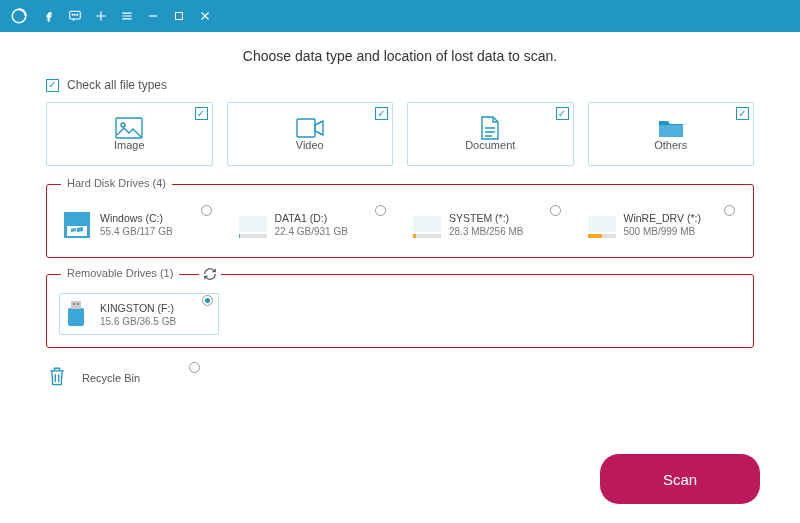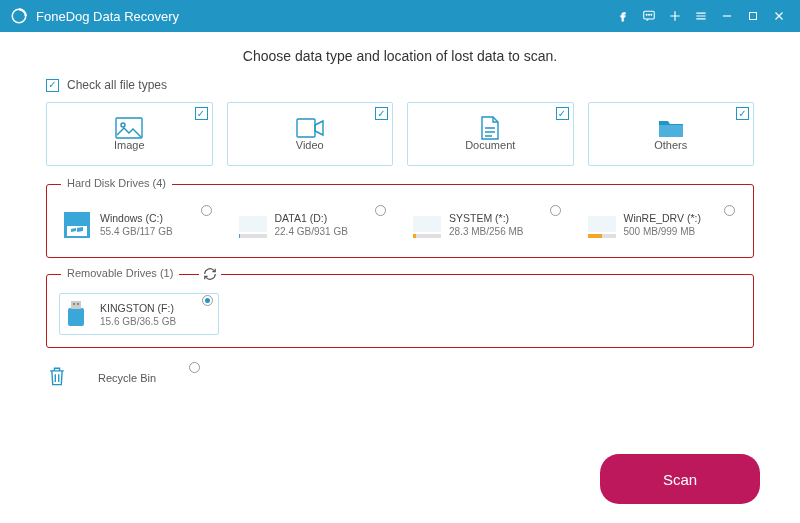--- a/index.html
+++ b/index.html
@@ -25,37 +25,36 @@
   .drives { display: flex; gap: 16px; }
   .drive-slot { position: relative; width: 160px; }
   .drive-card { border: 1px solid transparent; border-radius: 2px; padding: 6px 4px; display: flex; gap: 8px; align-items: center; }
   .drive-card.selected { border-color: #b8e0f0; }
   .drive-icon { width: 28px; height: 28px; display:flex; align-items:flex-end; }
   .drive-info { display: flex; flex-direction: column; gap: 2px; }
   .drive-name { font-size: 10.5px; color: #444; }
   .drive-size { font-size: 10px; color: #777; }
   .radio { position: absolute; top: 2px; right: 6px; width: 11px; height: 11px; border: 1px solid #999; border-radius: 50%; cursor:pointer; display:flex; align-items:center; justify-content:center; }
   .radio.on::after { content:""; width:5px; height:5px; background:#2196c4; border-radius:50%; }
-  .recycle-row { display:flex; align-items:center; gap:30px; position:relative; width:160px; }
+  .recycle-row { display:flex; align-items:center; gap:14px; position:relative; width:160px; }
   .recycle-row .radio { position:absolute; top:-2px; right:6px; }
   .scan-btn { position: absolute; bottom: 19px; right: 40px; width: 160px; height: 50px; background: #be185d; color: #fff; border: none; border-radius: 19px; font-size: 15px; cursor: pointer; }
   .bar { width:28px; height:4px; background:#e0e0e0; margin-top:2px; position:relative; }
   .bar .fill{ position:absolute; left:0; top:0; bottom:0; }
 </style>
 </head>
 <body>
 
 <div class="titlebar">
   <span class="logo-icon">
     <svg viewBox="0 0 24 24" width="18" height="18" fill="none" stroke="#fff" stroke-width="2">
         <circle cx="12" cy="12" r="9"></circle>
         <path d="M12 3 A9 9 0 0 1 21 12" stroke-width="3"></path>
       </svg>
   </span>
-  <span class="title">FoneDog Data Recovery</span>
   <span class="tbtn">
       <svg width="14" height="14" viewBox="0 0 24 24" fill="#fff">
         <path d="M13 9h3V6h-3c-1.7 0-3 1.3-3 3v2H8v3h2v7h3v-7h2.5l.5-3H13V9z"></path>
       </svg>
     </span>
   <span class="tbtn">
       <svg width="14" height="14" viewBox="0 0 24 24" fill="none" stroke="#fff" stroke-width="1.8">
         <rect x="3" y="4" width="18" height="13" rx="2"></rect>
         <path d="M8 20l3-3"></path>
         <circle cx="8" cy="10" r="0.8" fill="#fff"></circle>

